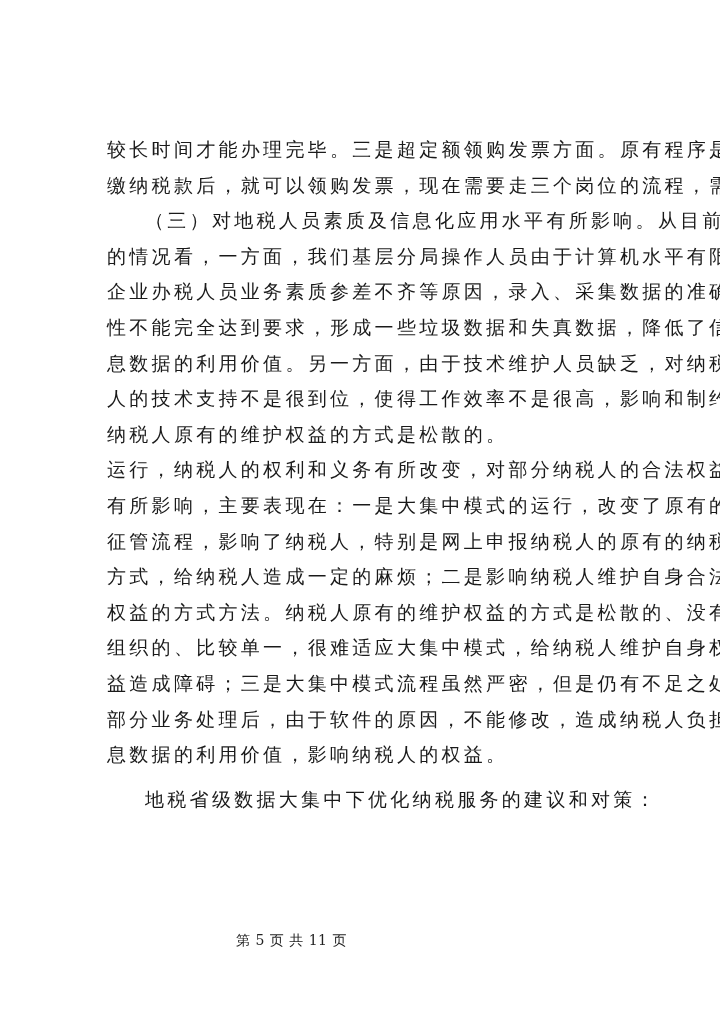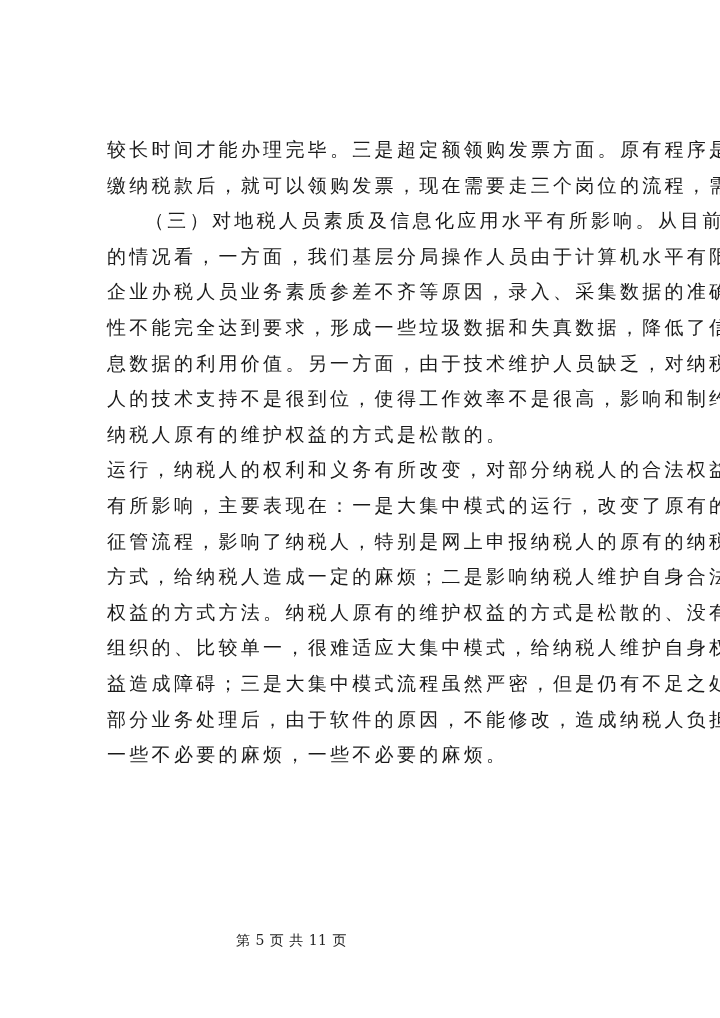--- a/index.html
+++ b/index.html
@@ -37,24 +37,27 @@
 
     <div>
       <span class="line">运行，纳税人的权利和义务有所改变，对部分纳税人的合法权益</span>
       <span class="line">有所影响，主要表现在：一是大集中模式的运行，改变了原有的</span>
       <span class="line">征管流程，影响了纳税人，特别是网上申报纳税人的原有的纳税</span>
       <span class="line">方式，给纳税人造成一定的麻烦；二是影响纳税人维护自身合法</span>
       <span class="line">权益的方式方法。纳税人原有的维护权益的方式是松散的、没有</span>
       <span class="line">组织的、比较单一，很难适应大集中模式，给纳税人维护自身权</span>
       <span class="line">益造成障碍；三是大集中模式流程虽然严密，但是仍有不足之处，</span>
       <span class="line">部分业务处理后，由于软件的原因，不能修改，造成纳税人负担</span>
-      <span class="line">一些不必要的麻烦，一些不必要的麻烦。</span>
+      <span class="line">息数据的利用价值，影响纳税人的权益。</span>
     </div>
 
     <div class="gap"></div>
 
+    <div>
+      <span class="line indent">地税省级数据大集中下优化纳税服务的建议和对策：</span>
+    </div>
 
   </div>
 
   <div class="footer">
     <span>第 5 页  共 11 页</span>
   </div>
 </div>
 
 </body></html>

